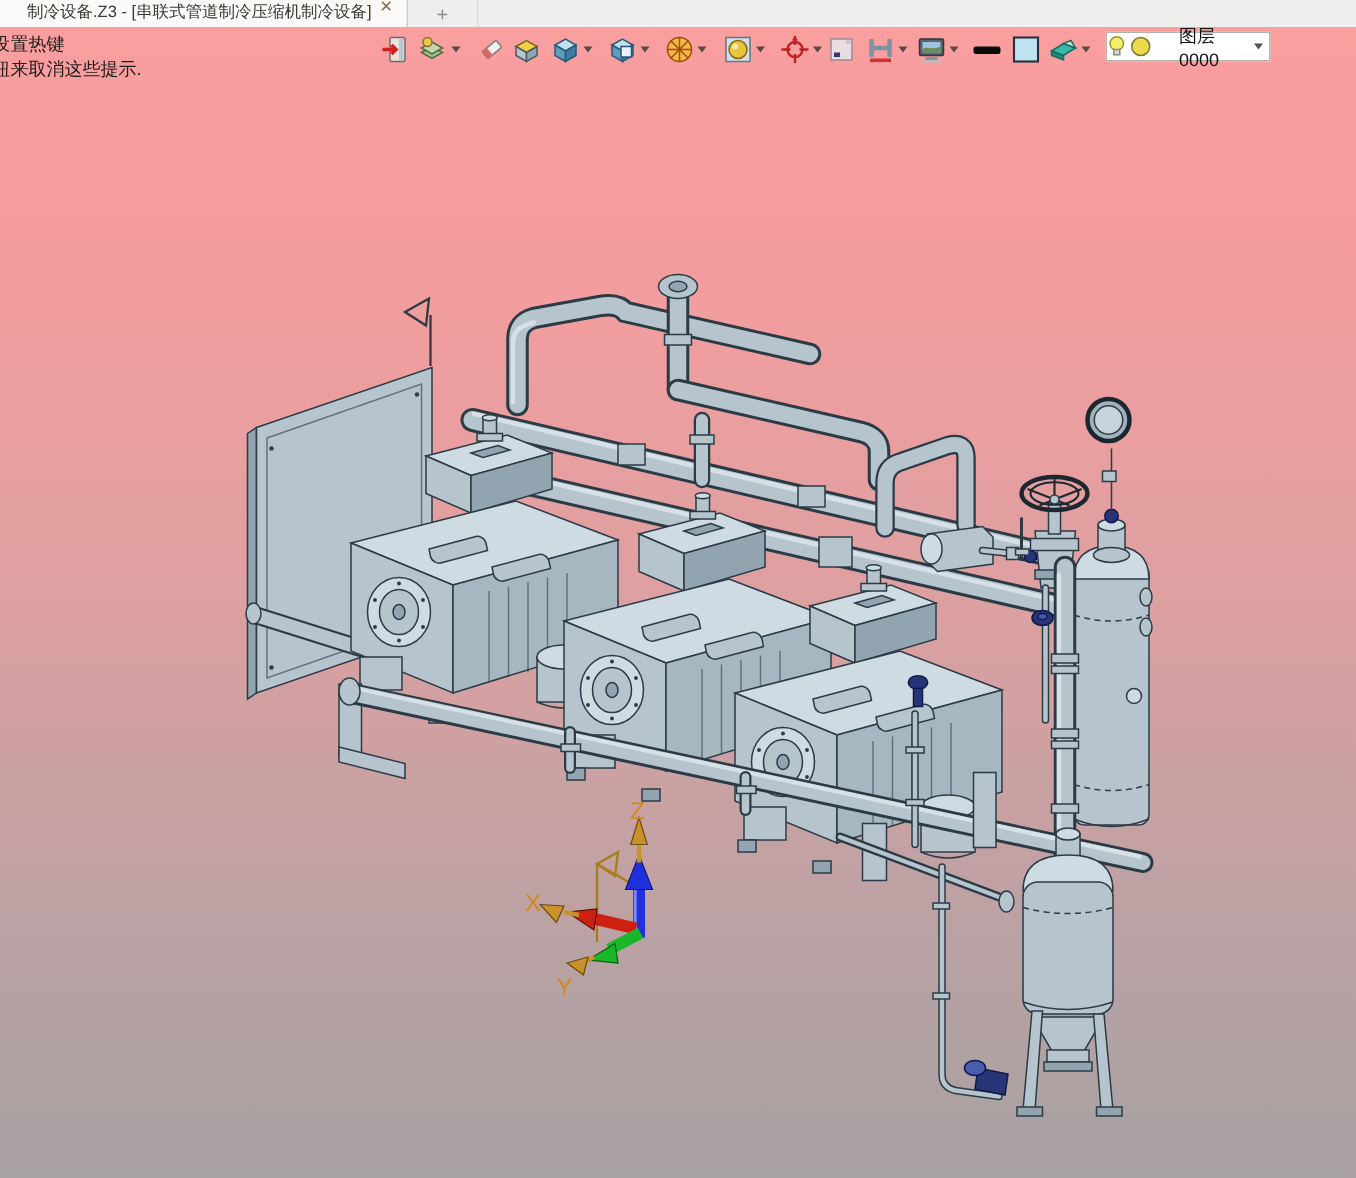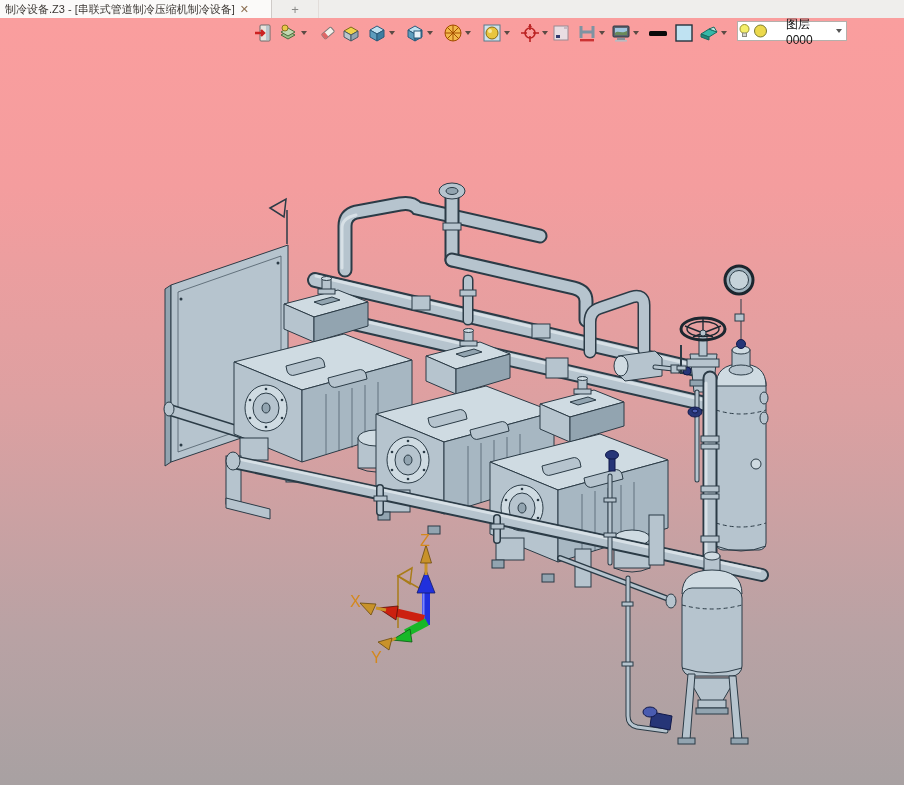--- a/index.html
+++ b/index.html
@@ -3,21 +3,21 @@
 <meta charset="utf-8">
 <style>
   html,body{margin:0;padding:0;}
   body{width:904px;height:785px;overflow:hidden;position:relative;
        font-family:"Liberation Sans",sans-serif;background:#a8a1a2;}
 
   
   .tabbar{position:absolute;top:0;left:0;width:904px;height:18px;
           background:#efeeec;border-bottom:1px solid #d9d3d0;display:flex;align-items:stretch;}
   .tab-active{width:272px;background:#fbfaf9;border-right:1px solid #cfcbc8;
-              display:flex;align-items:center;padding-left:5px;box-sizing:border-box;}
+              display:flex;align-items:flex-start;padding-left:18px;box-sizing:border-box;}
   .tab-title{font-size:11px;color:#3b3733;white-space:nowrap;overflow:hidden;}
   .tab-close{font-size:11px;color:#8c6f52;margin-left:5px;cursor:pointer;line-height:1;}
   .tab-new{width:46px;display:flex;align-items:center;justify-content:center;
            color:#8a8a88;font-size:13px;border-right:1px solid #e2ddda;cursor:pointer;}
 
   
   .viewport{position:absolute;top:18px;left:0;width:904px;height:767px;
             background:linear-gradient(180deg,#fa9e9e 0%,#f49d9e 22%,#dda0a1 50%,#b9a2a4 80%,#a8a1a2 100%);}
 
   .notice{position:absolute;top:3px;left:0;color:#1c1c1c;font-size:12px;line-height:17px;}
@@ -61,20 +61,24 @@
 <div class="tabbar">
   <div class="tab-active">
     <span class="tab-title">制冷设备.Z3 - [串联式管道制冷压缩机制冷设备]</span>
     <span class="tab-close">✕</span>
   </div>
   <div class="tab-new">+</div>
 </div>
 
 <div class="viewport">
 
+  <div class="notice">
+    <div><span class="clip">设</span><span>置热键</span></div>
+    <div><span class="clip">钮</span><span>来取消这些提示.</span></div>
+  </div>
 
   <div class="toolbar">
     <div class="tbtn">
       <svg viewBox="0 0 20 20">
           <rect x="7" y="2" width="10" height="16" rx="1" fill="#e8e4de" stroke="#6a6a6a"></rect>
           <rect x="13" y="3" width="3" height="14" fill="#b9c6cd"></rect>
           <path d="M2,10 h9 M8,7 l3,3 -3,3" stroke="#c22" stroke-width="2.4" fill="none"></path>
         </svg>
     </div>
     <div class="tbtn" style="margin-left:6px">

